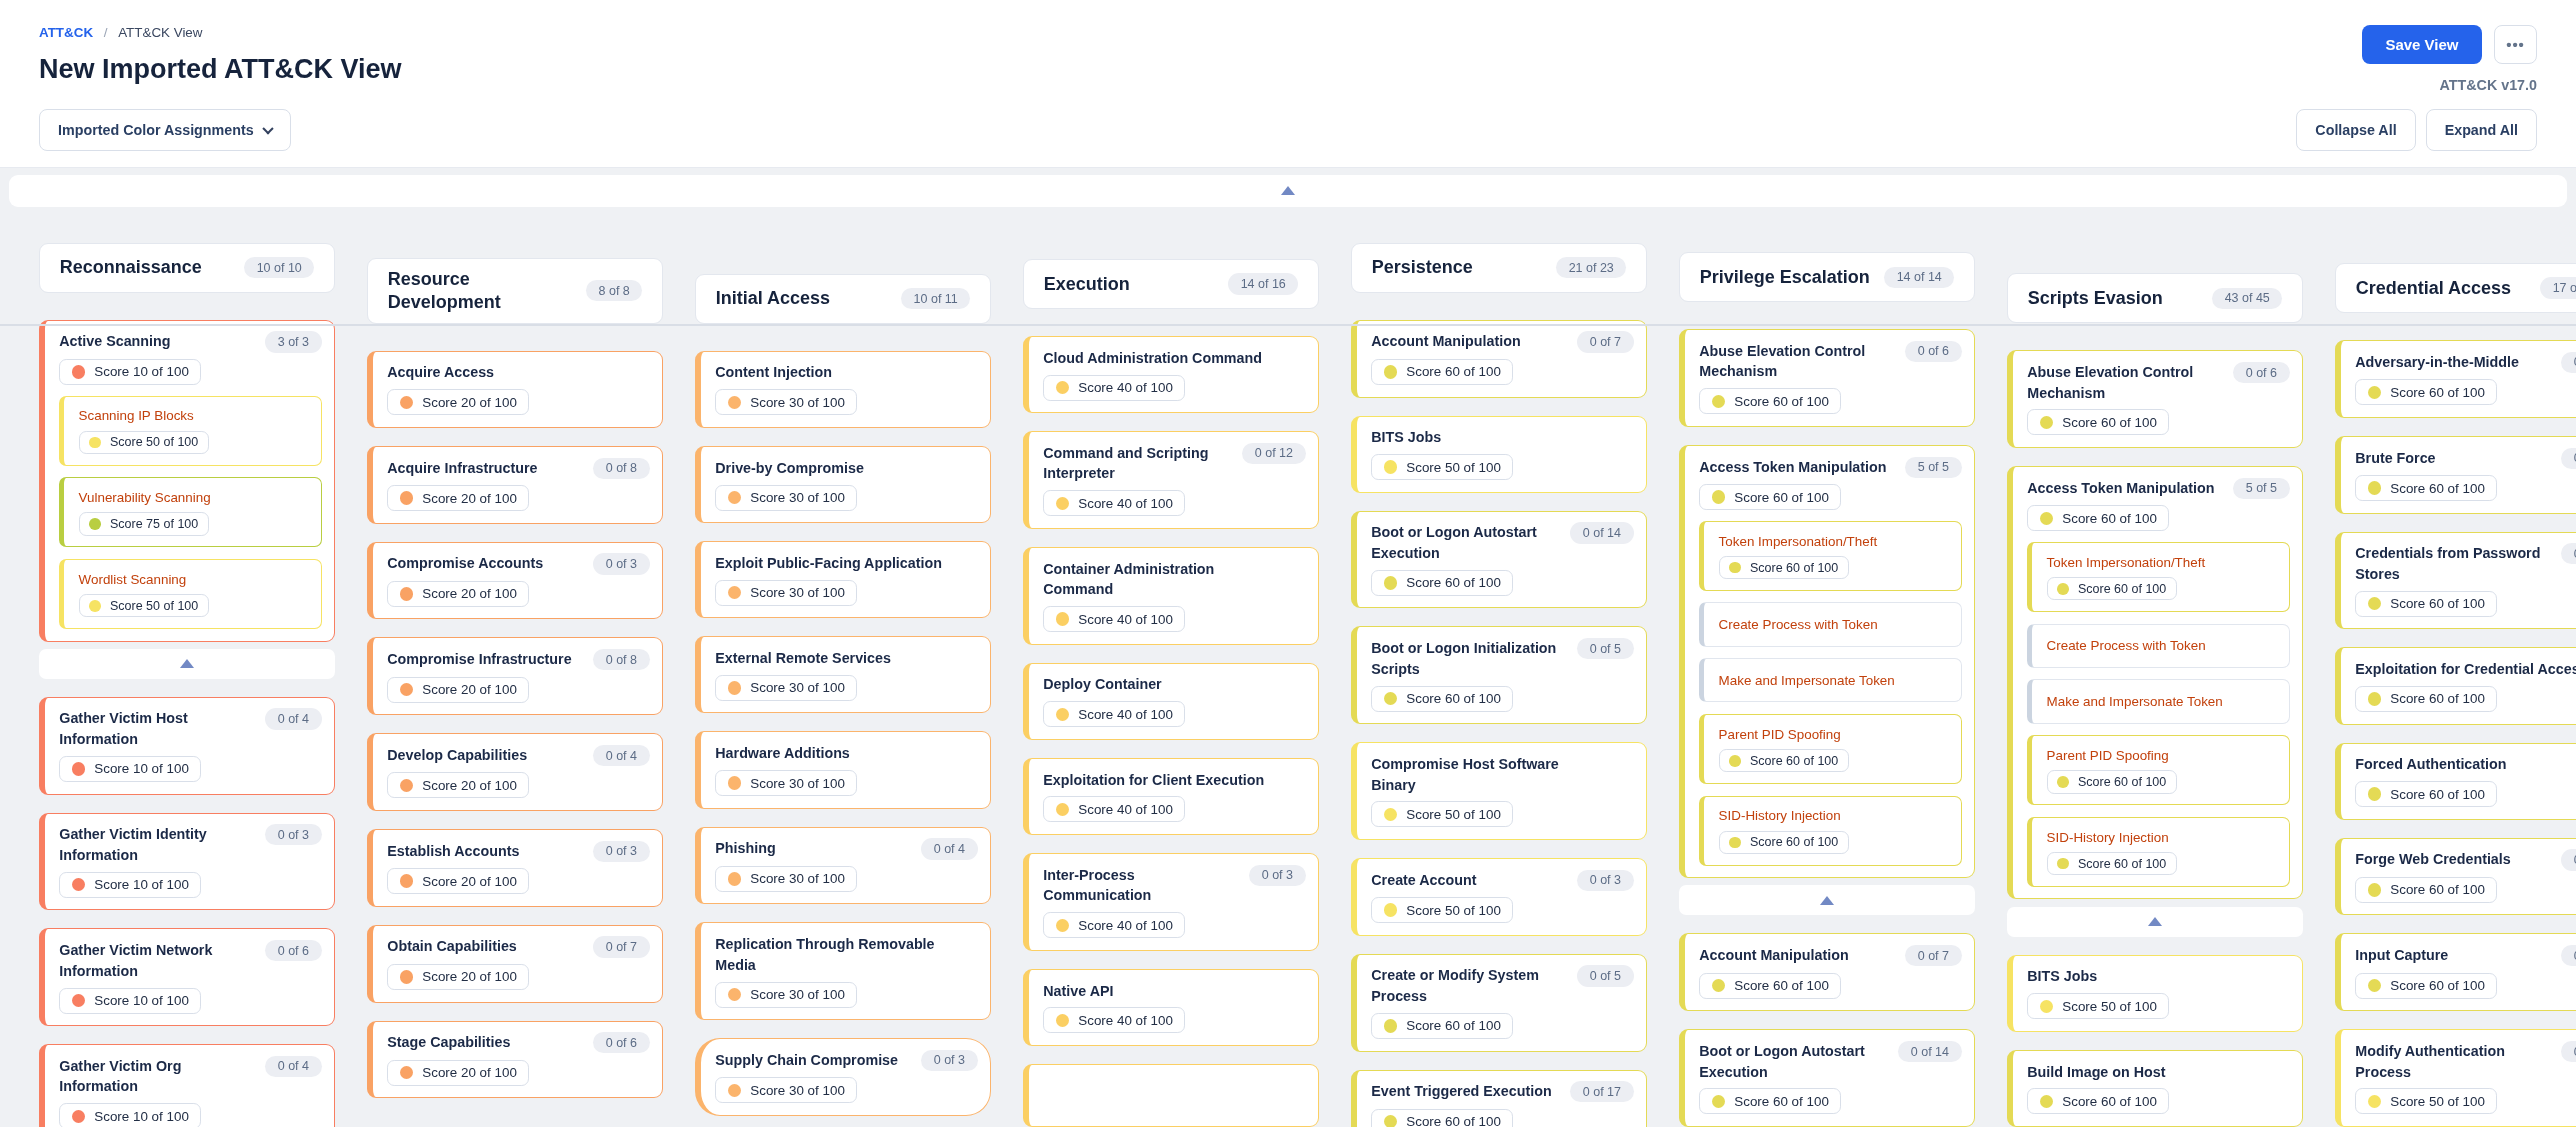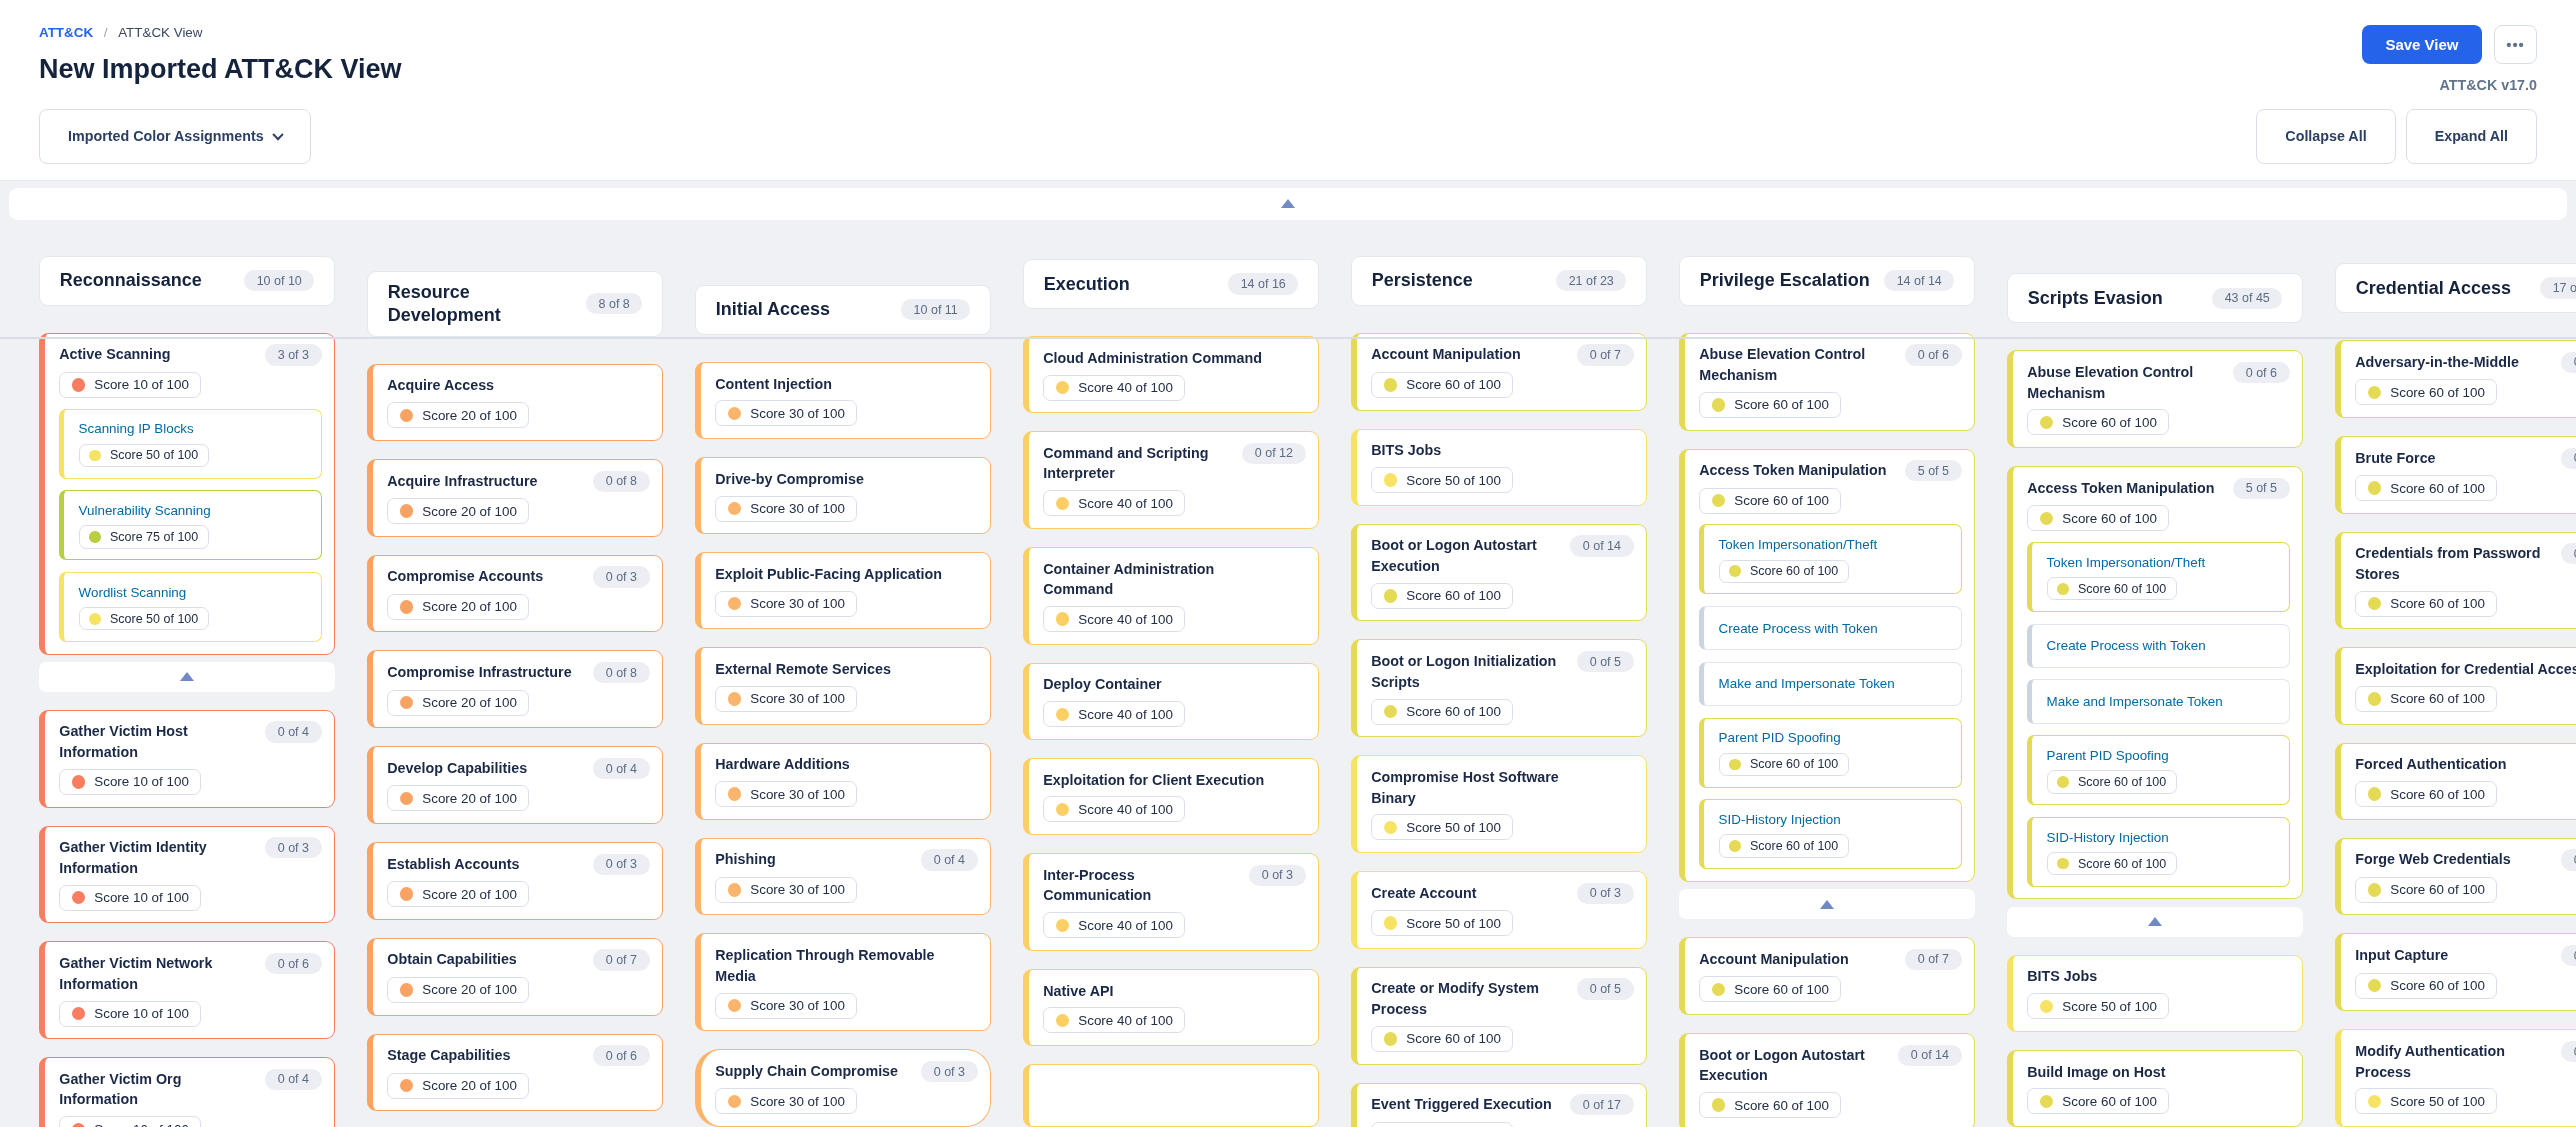--- a/index.html
+++ b/index.html
@@ -21,21 +21,21 @@
   .top-actions { display:flex; gap:12.5px; }
   .save-btn { background:#2563EB; color:#fff; border:none; border-radius:8px; height:39px; padding:0 23px;
               font-family:inherit; font-size:15px; font-weight:700; cursor:pointer; }
   .more-btn { width:43px; height:39px; background:#fff; border:1.3px solid #D9DFE9; border-radius:8px;
               color:#64748B; font-size:15px; font-weight:700; letter-spacing:0.9px;
               display:flex; align-items:center; justify-content:center; cursor:pointer; }
   .version { font-size:14.3px; font-weight:600; color:#64748B; padding-bottom:1.8px; }
   
   .toolbar { background:#fff; padding:0 39px 16px; display:flex; align-items:center; gap:19.7px;
              border-bottom:0.9px solid #E7EAF0; }
-  .btn { height:55px; display:inline-flex; align-items:center; justify-content:center; gap:10.7px; padding:0 28px;
+  .btn { height:42px; display:inline-flex; align-items:center; justify-content:center; gap:10.7px; padding:0 18px;
          background:#fff; border:1.3px solid #D9DFE9; border-radius:8px;
          font-family:inherit; font-size:14.3px; font-weight:600; color:#2A3F63; cursor:pointer; white-space:nowrap; }
   .chev-down { width:8px; height:8px; border-right:2.2px solid #33415E; border-bottom:2.2px solid #33415E;
                transform:rotate(45deg) translate(-0.9px,-0.9px); }
   .searchbox { width:583px; height:39px; border:1.3px solid #D9DFE9; border-radius:8px;
                display:flex; align-items:center; gap:9px; padding:0 12.5px; background:#fff; }
   .searchbox input { flex:1; border:none; outline:none; font-family:inherit; font-size:14.3px; color:#33415E; background:transparent; }
   .searchbox input::placeholder { color:#98A2B3; }
   .toolbar-right { margin-left:auto; display:flex; gap:10px; }
   
@@ -61,21 +61,21 @@
   .card-row { display:flex; align-items:flex-start; justify-content:space-between; gap:7.2px; }
   .tech-title { font-size:14.3px; line-height:20.6px; font-weight:700; color:#1B2947; max-width:233px; }
   .score-pill { display:inline-flex; align-items:center; gap:9px; margin-top:6.3px; padding:4.5px 11.6px;
                 border:1.3px solid #D9DFE9; border-radius:7.2px; background:#fff;
                 font-size:13.4px; color:#222E45; }
   .score-dot { width:13.4px; height:13.4px; border-radius:50%; flex:none; }
   .subs { margin-top:10.7px; display:flex; flex-direction:column; gap:11.6px; }
   .sub-card { background:#fff; border:1.8px solid; border-left:5.4px solid; border-radius:7.2px;
               padding:9.8px 12.5px 10.7px 14.3px; cursor:pointer; }
   .sub-card.plain { border-color:#E1E6EE; border-left-color:#CBD4E0; padding:11.6px 12.5px 11.6px 14.3px; }
-  .sub-title { font-size:13.4px; line-height:19px; font-weight:400; color:#0369a1; }
+  .sub-title { font-size:13.4px; line-height:19px; font-weight:400; color:#c2410c; }
   .sub-card .score-pill { margin-top:5.4px; padding:3.6px 9.8px; font-size:12.5px; }
   .sub-card .score-dot { width:11.6px; height:11.6px; }
   .collapse-strip { margin-top:7.2px; height:30px; background:#fff; border-radius:7.2px;
                     display:flex; align-items:center; justify-content:center; cursor:pointer; }
 </style>
 </head>
 <body>
 
 <div class="topbar">
   <div class="topbar-left">

